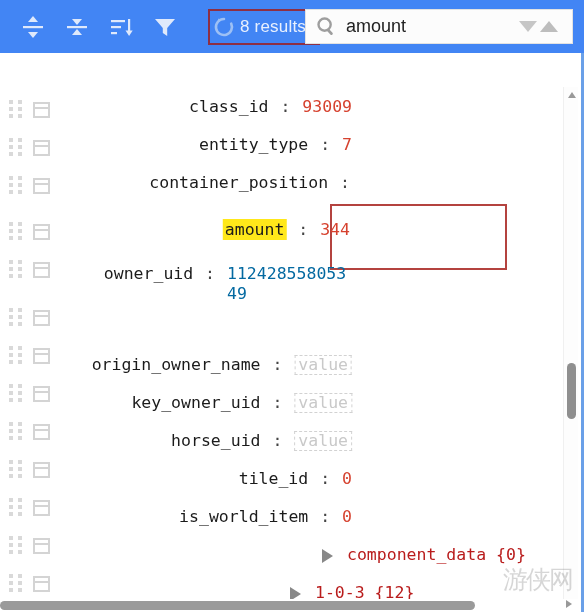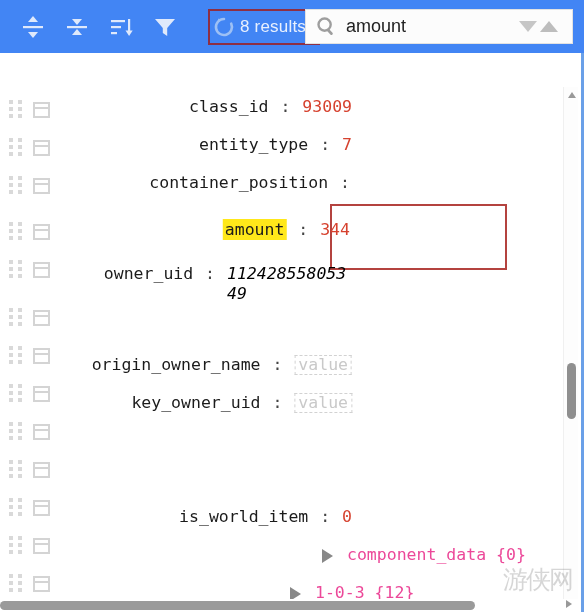--- a/index.html
+++ b/index.html
@@ -146,21 +146,21 @@
   .row {
     position: absolute;
     white-space: nowrap;
     font-size: 16.5px;
     line-height: 20px;
     color: #222;
   }
   .k { color: #1b1b1b; }
   .colon { color: #444; padding: 0 2px; }
   .v-num { color: #d6422f; }
-  .v-str { color: #000000; font-style: italic; }
+  .v-str { color: #0369a1; }
   .v-ph {
     color: #c9c9c9;
     border: 1px dashed #d2d2d2;
     padding: 0 3px;
     display: inline-block;
     line-height: 18px;
   }
   .hl {
     background: #ffe81a;
     color: #1b1b1b;
@@ -169,21 +169,21 @@
   .twisty {
     display: inline-block;
     width: 0; height: 0;
     border-top: 7px solid transparent;
     border-bottom: 7px solid transparent;
     border-left: 11px solid #888;
     vertical-align: middle;
     margin-right: 14px;
     cursor: pointer;
   }
-  .cont { color: #ec4899; }
+  .cont { color: #b91c1c; }
 
   .ann-amount {
     position: absolute;
     left: 258px; top: 117px;
     width: 177px; height: 66px;
     border: 2px solid #b4433f;
     pointer-events: none;
   }
 
   
@@ -460,20 +460,22 @@
 
     <div class="content" id="content">
       <div class="ann-amount"></div>
     <div class="row" style="top: 10px; left: 280px; transform: translateX(-100%); text-align: right;"><span class="k">class_id</span><span class="colon"> : </span><span class="v-num">93009</span></div>
         <div class="row" style="top: 48px; left: 280px; transform: translateX(-100%); text-align: right;"><span class="k">entity_type</span><span class="colon"> : </span><span class="v-num">7</span></div>
         <div class="row" style="top: 86px; left: 280px; transform: translateX(-100%); text-align: right;"><span class="k">container_position</span><span class="colon"> : </span></div>
         <div class="row" style="top: 133px; left: 278px; transform: translateX(-100%); text-align: center;"><span class="k hl">amount</span><span class="colon"> : </span><span class="v-num">344</span></div>
         <div class="row" style="top: 177px; left: 280px; transform: translateX(-100%); text-align: right;"><span class="k">owner_uid</span><span class="colon"> : </span><span class="v-str" style="display: inline-block; width: 125px; white-space: normal; word-break: break-all; text-align: left; vertical-align: top;">11242855805349</span></div>
         <div class="row" style="top: 306px; left: 280px; transform: translateX(-100%); text-align: right;"><span class="k">key_owner_uid</span><span class="colon"> : </span><span class="v-ph">value</span></div>
         <div class="row" style="top: 268px; left: 280px; transform: translateX(-100%); text-align: right;"><span class="k">origin_owner_name</span><span class="colon"> : </span><span class="v-ph">value</span></div>
+        <div class="row" style="top: 344px; left: 280px; transform: translateX(-100%); text-align: right;"><span class="k">horse_uid</span><span class="colon"> : </span><span class="v-ph">value</span></div>
+        <div class="row" style="top: 382px; left: 280px; transform: translateX(-100%); text-align: right;"><span class="k">tile_id</span><span class="colon"> : </span><span class="v-num">0</span></div>
         <div class="row" style="top: 420px; left: 280px; transform: translateX(-100%); text-align: left;"><span class="k">is_world_item</span><span class="colon"> : </span><span class="v-num">0</span></div>
         <div class="row" style="top: 458px; left: 250px;"><span class="twisty"></span><span class="cont">component_data  {0}</span></div>
         <div class="row" style="top: 496px; left: 218px; text-align: center;"><span class="twisty"></span><span class="cont">1-0-3  {12}</span></div>
       </div>
 
     <div class="vscroll">
       <div class="vs-up"></div>
       <div class="vs-thumb"></div>
     </div>
 

